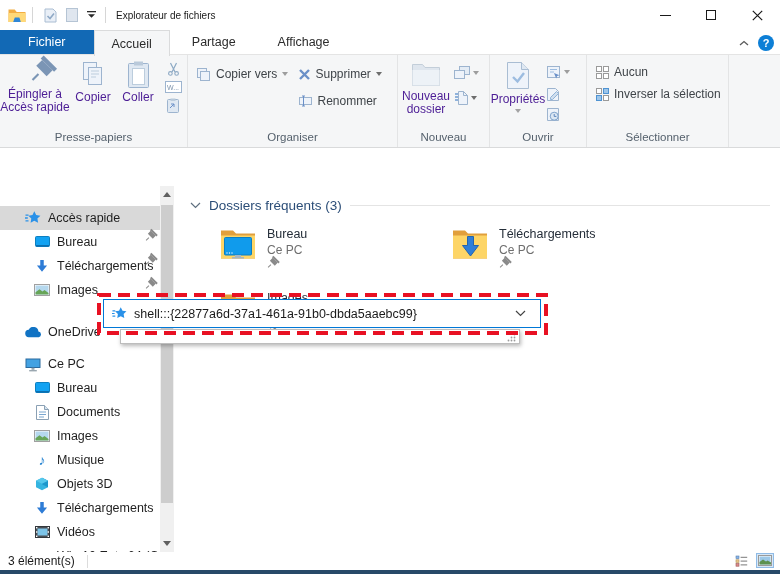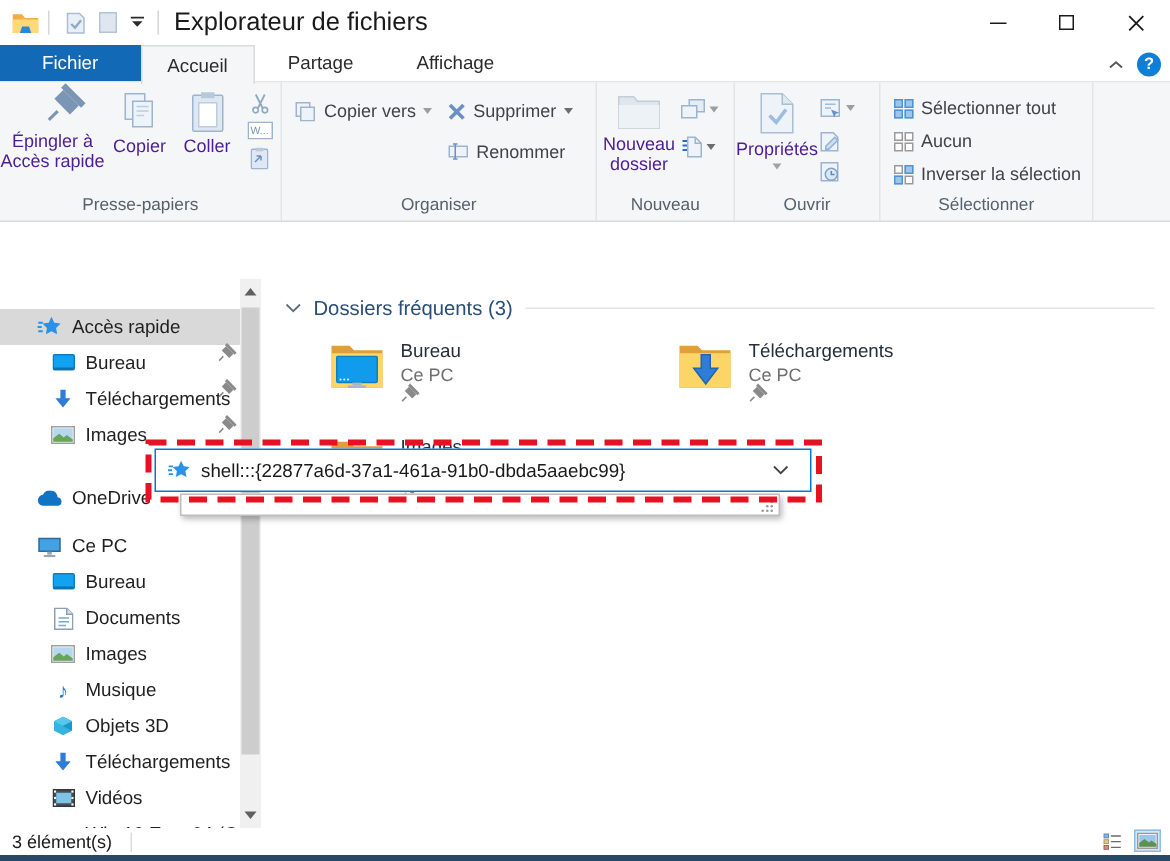--- a/index.html
+++ b/index.html
@@ -7,21 +7,21 @@
   .window{
     position:relative;width:780px;height:574px;overflow:hidden;background:#fff;
     font-family:"Liberation Sans","DejaVu Sans",sans-serif;font-size:12px;color:#1a1a1a;
     -webkit-font-smoothing:antialiased;
   }
   svg{display:block;}
   
   .titlebar{position:absolute;left:0;top:0;width:780px;height:30px;background:#fff;display:flex;align-items:center;}
   .tb-sep{width:1px;height:16px;background:#d6d6d6;margin:0 6px;}
   .qat-btn{display:flex;align-items:center;justify-content:center;width:22px;height:22px;}
-  .tb-title{font-size:17px;color:#1a1a1a;margin-left:4px;}
+  .tb-title{font-size:10px;color:#1a1a1a;margin-left:4px;}
   .winctl{position:absolute;top:0;right:0;height:30px;display:flex;}
   .winctl .wbtn{width:46px;height:30px;display:flex;align-items:center;justify-content:center;}
   .ico-min{width:11px;height:1px;background:#1a1a1a;}
   .ico-max{width:10px;height:10px;border:1px solid #1a1a1a;}
   
   .tabrow{position:absolute;left:0;top:30px;width:780px;height:25px;background:#fff;border-bottom:1px solid #e4e4e4;display:flex;align-items:stretch;}
   .tab{padding:0 17px;display:flex;align-items:center;font-size:12.5px;color:#2b2b2b;}
   .tab-file{background:var(--accent,#1269b5);color:#fff;padding:0 28px;}
   .tab-active{background:#f5f6f7;border:1px solid #dadbdc;border-bottom:none;position:relative;z-index:2;height:26px;}
   .tabrow-right{position:absolute;right:6px;top:0;height:25px;display:flex;align-items:center;gap:9px;}
@@ -317,29 +317,20 @@
               </svg>
           </span>
         </div>
       </div>
       <div class="rg-label">Ouvrir</div>
     </div>
 
     <div class="rgroup" style="width:142px;border-right:1px solid #e3e4e5">
       <div class="rg-content" style="flex-direction:column;padding:7px 0 0 9px;gap:2px">
         <div class="smallrow">
-          <span class="sq4 all">
-              <span></span>
-              <span></span>
-              <span></span>
-              <span></span>
-            </span>
-          <span>Sélectionner tout</span>
-        </div>
-        <div class="smallrow">
           <span class="sq4">
               <span></span>
               <span></span>
               <span></span>
               <span></span>
             </span>
           <span>Aucun</span>
         </div>
         <div class="smallrow">
           <span class="sq4 inv">

